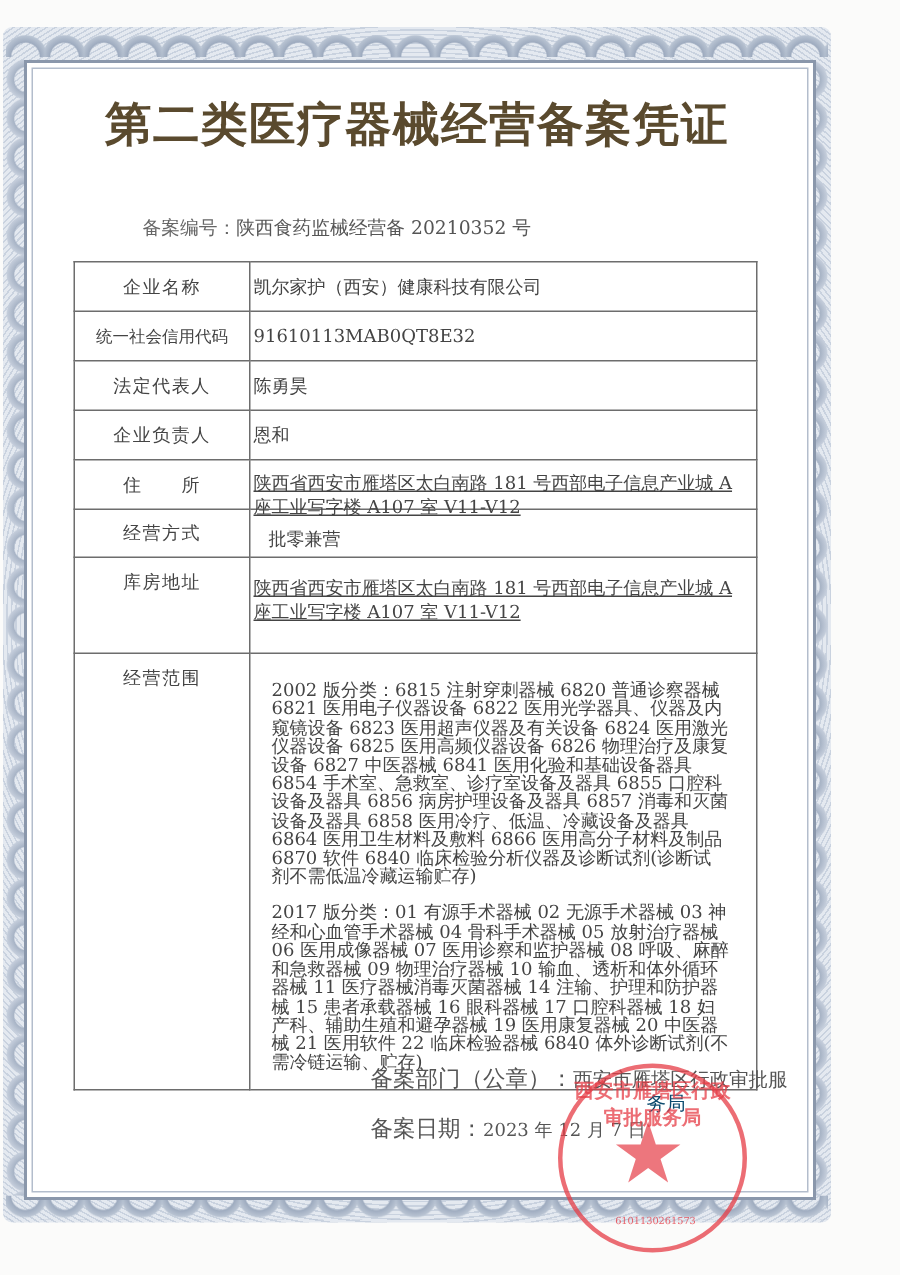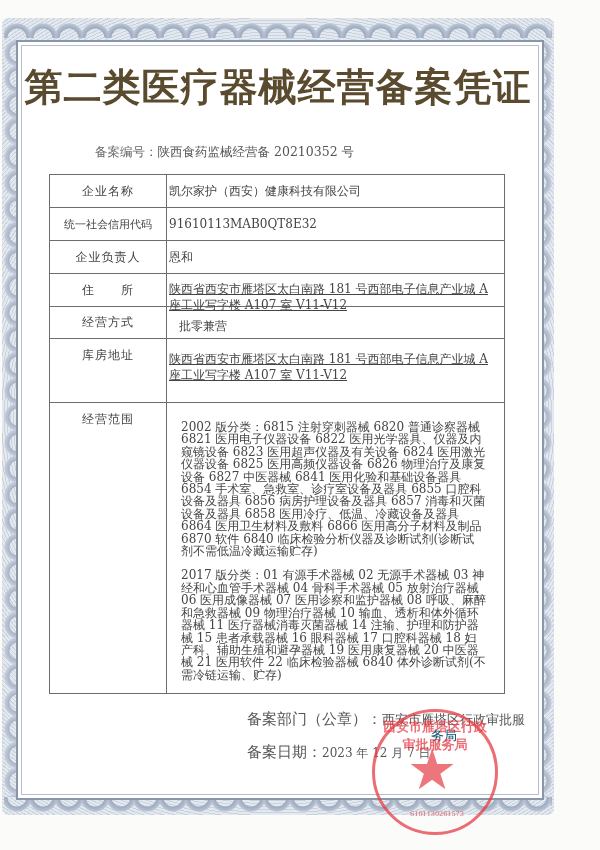--- a/index.html
+++ b/index.html
@@ -13,21 +13,21 @@
     background: radial-gradient(circle at 50% 100%, transparent 9px, #9eabbf 10px, #b8c3d2 14px, transparent 15px) 0 0/26px 16px repeat-x; }
   .scallop-top { top:22px; }
   .scallop-bottom { top:797px; transform:scaleY(-1); }
   .scallop-left, .scallop-right { position:absolute; top:40px; width:14px; height:757px;
     background: radial-gradient(circle at 100% 50%, transparent 8px, #a8b4c6 9px, #c3ccda 13px, transparent 14px) 0 0/14px 26px repeat-y; }
   .scallop-left { left:4px; }
   .scallop-right { left:538px; transform:scaleX(-1); }
   .frame-inner { position:absolute; left:16px; top:40px; width:524px; height:756px;
     background:#ffffff; border:2px solid #8a97ab; box-shadow: inset 0 0 0 3px #fff, inset 0 0 0 4px #b3bdcc; }
   .title { position:absolute; left:0; top:62px; width:556px; text-align:center;
-    font-size:38px; font-weight:bold; color:#5a4a2e; letter-spacing:1px; }
+    font-size:31px; font-weight:bold; color:#5a4a2e; letter-spacing:1px; }
   .record-no { position:absolute; left:95px; top:144px; font-size:12.5px; color:#555; }
   .record-no .lbl { color:#666; }
   table.main { position:absolute; left:49px; top:174px; width:456px; border-collapse:collapse; }
   table.main td { border:1.4px solid #6d6d6d; font-size:12px; color:#444; padding:0; vertical-align:middle; }
   td.lbl { width:116px; text-align:center; font-size:14.5px; color:#555; letter-spacing:1px; }
   td.lbl.narrow { font-size:11px; letter-spacing:0; white-space:nowrap; }
   td.val { padding-left:2px !important; font-size:11.5px; line-height:15px; }
   tr.r1 { height:33px; }
   tr.r2 { height:32px; }
   tr.raddr { height:33px; }
@@ -68,20 +68,24 @@
   <tbody>
       <tr class="r1">
     <td class="lbl">企业名称</td>
     <td class="val">凯尔家护（西安）健康科技有限公司</td>
   </tr>
   <tr class="r1">
     <td class="lbl narrow">统一社会信用代码</td>
     <td class="val">91610113MAB0QT8E32</td>
   </tr>
   <tr class="r1">
+    <td class="lbl">法定代表人</td>
+    <td class="val">陈勇昊</td>
+  </tr>
+  <tr class="r1">
     <td class="lbl">企业负责人</td>
     <td class="val">恩和</td>
   </tr>
   <tr class="raddr">
     <td class="lbl">住　　所</td>
     <td class="val addr">
       <div>陕西省西安市雁塔区太白南路 181 号西部电子信息产业城 A</div>
       <div style="height:0;overflow:visible;">座工业写字楼 A107 室 V11-V12</div>
     </td>
   </tr>

